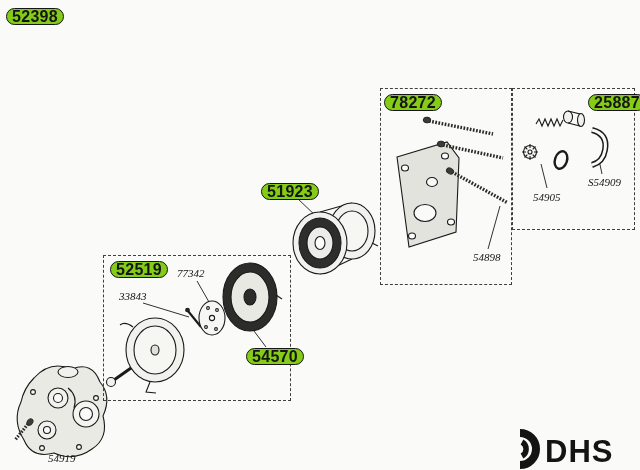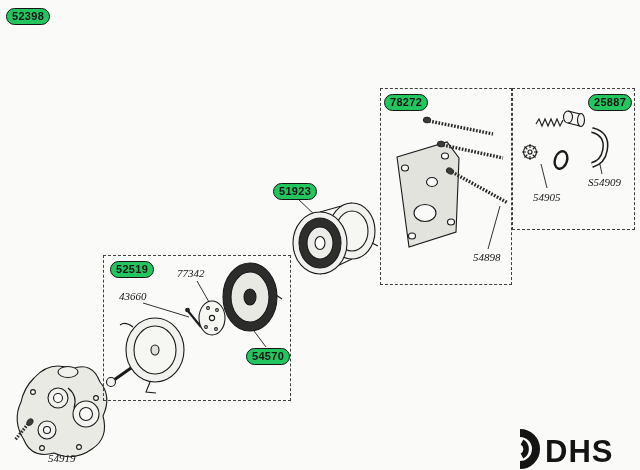--- a/index.html
+++ b/index.html
@@ -20,25 +20,25 @@
     position: absolute;
     border: 1px dashed #3f3f3d;
   }
   .pill {
     position: absolute;
     border: 1.6px solid #151515;
     border-radius: 9px;
     padding: 0 5px;
     font-family: "Liberation Sans", sans-serif;
     font-weight: bold;
-    font-size: 11px;
+    font-size: 16px;
     line-height: 15px;
     letter-spacing: .3px;
     color: #151515;
-    background: #22c55e;
+    background: #84cc16;
     white-space: nowrap;
   }
   .plabel {
     position: absolute;
     font-family: "Liberation Serif", serif;
     font-style: italic;
     font-size: 11px;
     line-height: 15px;
     color: #141414;
     white-space: nowrap;
@@ -167,23 +167,23 @@
   <div class="groupbox" style="left:103px; top:255px; width:188px; height:146px"></div>
   <div class="groupbox" style="left:380px; top:88px; width:132px; height:197px"></div>
   <div class="groupbox" style="left:512px; top:88px; width:123px; height:142px"></div>
 
   <div class="pill" style="left:6px; top:8px">52398</div>
 
   <div class="pill" style="left:110px; top:261px">52519</div>
   <div class="pill" style="left:384px; top:94px">78272</div>
   <div class="pill" style="left:588px; top:94px">25887</div>
 
-  <div class="pill" style="left:273px; top:183px">51923</div>
+  <div class="pill" style="left:261px; top:183px">51923</div>
   <div class="pill" style="left:246px; top:348px">54570</div>
 
-  <div class="plabel" style="left:119px; top:289px">43660</div>
+  <div class="plabel" style="left:119px; top:289px">33843</div>
   <div class="plabel" style="left:177px; top:266px">77342</div>
   <div class="plabel" style="left:473px; top:250px">54898</div>
   <div class="plabel" style="left:533px; top:190px">54905</div>
   <div class="plabel" style="left:588px; top:175px">S54909</div>
   <div class="plabel" style="left:48px; top:451px">54919</div>
 
 </div>
 
 </body></html>

